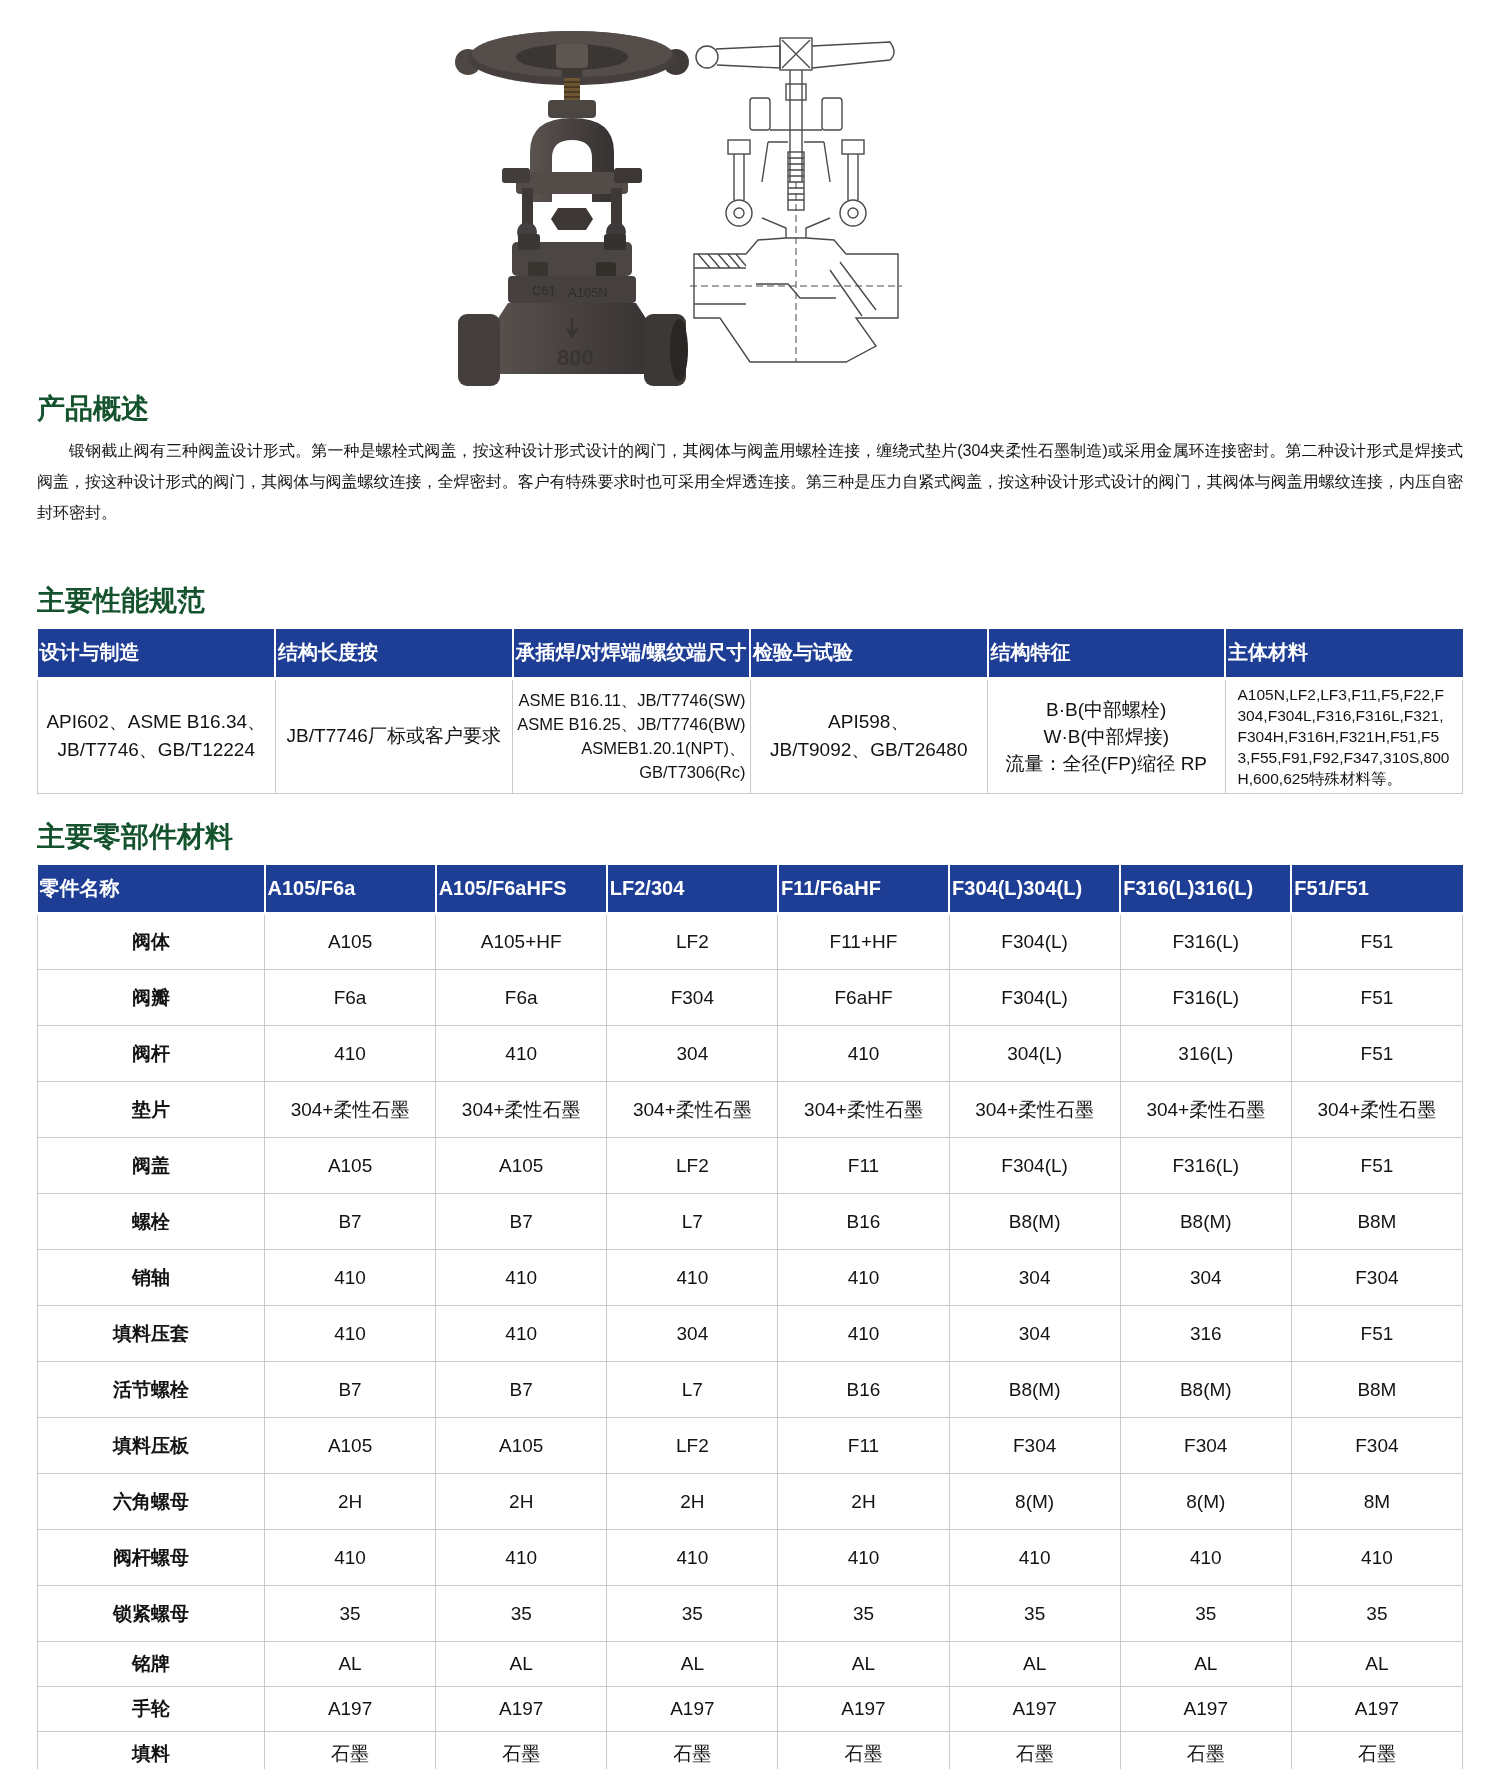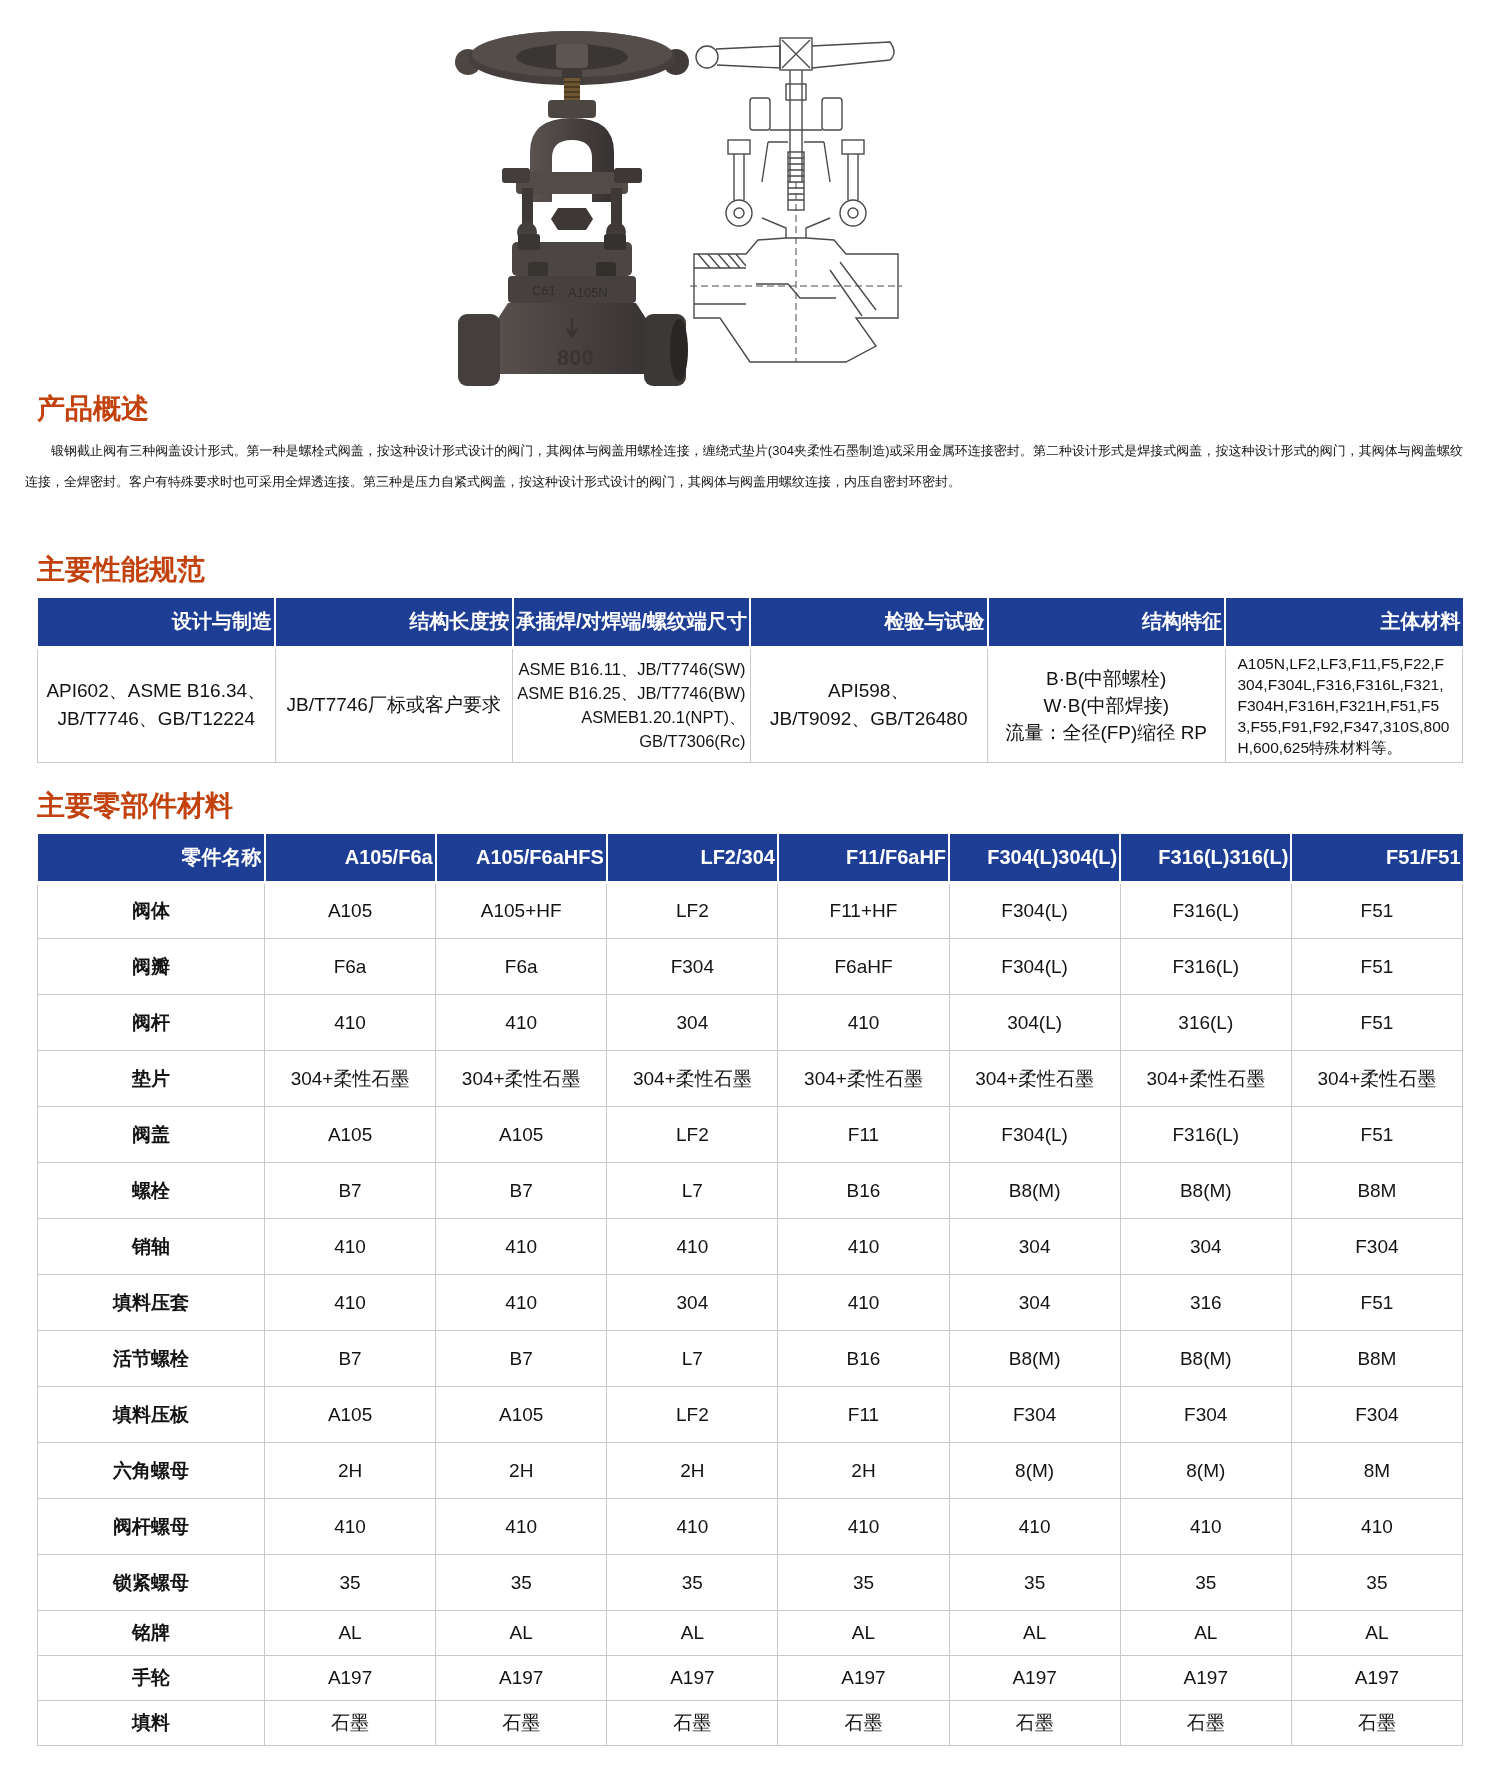--- a/index.html
+++ b/index.html
@@ -12,47 +12,47 @@
     overflow: hidden;
   }
   .hero { position: relative; height: 392px; }
   .photo-svg { position: absolute; left: 432px; top: 20px; }
   .draw-svg  { position: absolute; left: 690px; top: 32px; }
 
   h2.section {
     margin-left: 37px;
     font-size: 28px;
     font-weight: 700;
-    color: #c2410c;
+    color: #14532d;
     line-height: 34px;
   }
   .overview-text {
-    margin: 9px 37px 0 25px;
-    font-size: 13px;
+    margin: 9px 37px 0 37px;
+    font-size: 16px;
     line-height: 31px;
     text-align: justify;
     text-indent: 2em;
     color: #151515;
   }
   #performance-heading { margin-top: 56px; }
   #materials-heading   { margin-top: 26px; }
 
   table.tbl {
     border-collapse: collapse;
     table-layout: fixed;
     width: 1426px;
     margin: 11px 0 0 37px;
   }
   .tbl th {
     background: var(--accent, #1e3e96);
     color: #fff;
     font-size: 20px;
     font-weight: 700;
     height: 49px;
-    text-align: right;
+    text-align: left;
     vertical-align: middle;
     border-right: 2px solid #fff;
     border-bottom: 3px solid #fff;
     padding: 2px;
   }
   .tbl th:last-child { border-right: 0; }
   .tbl td {
     border: 1px solid var(--grid, #c9c9c9);
     text-align: center;
     vertical-align: middle;

